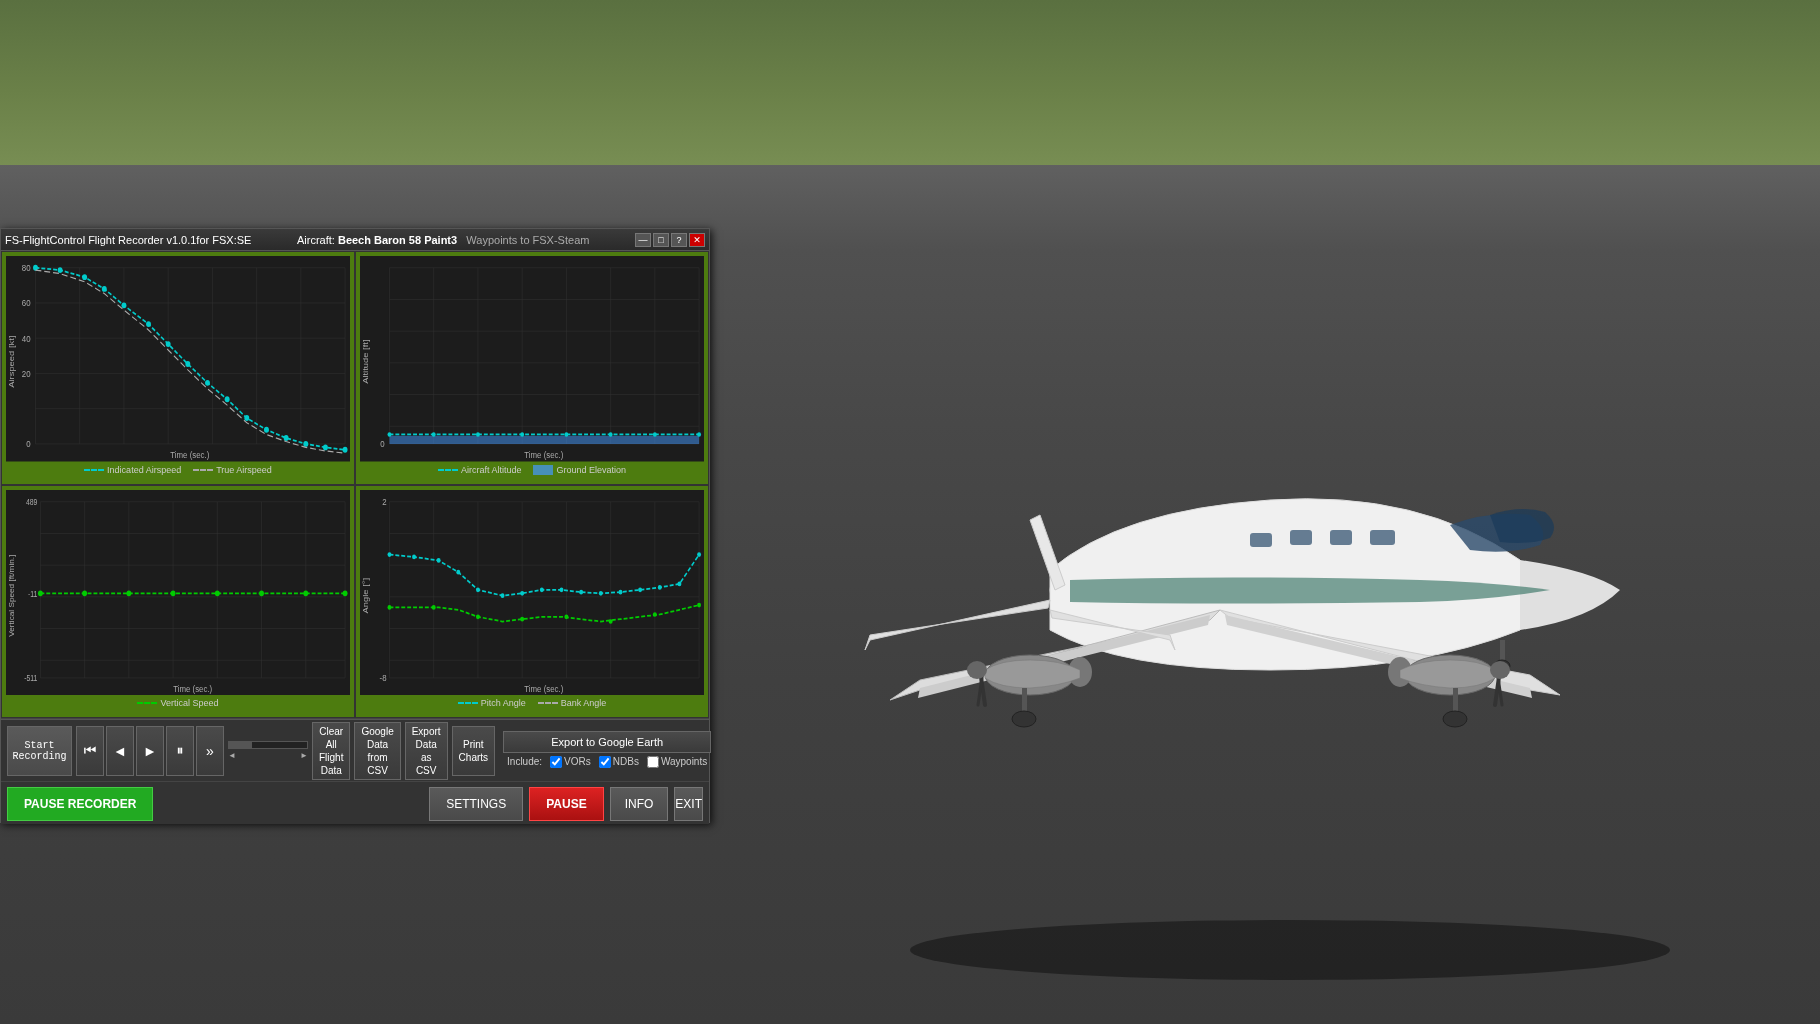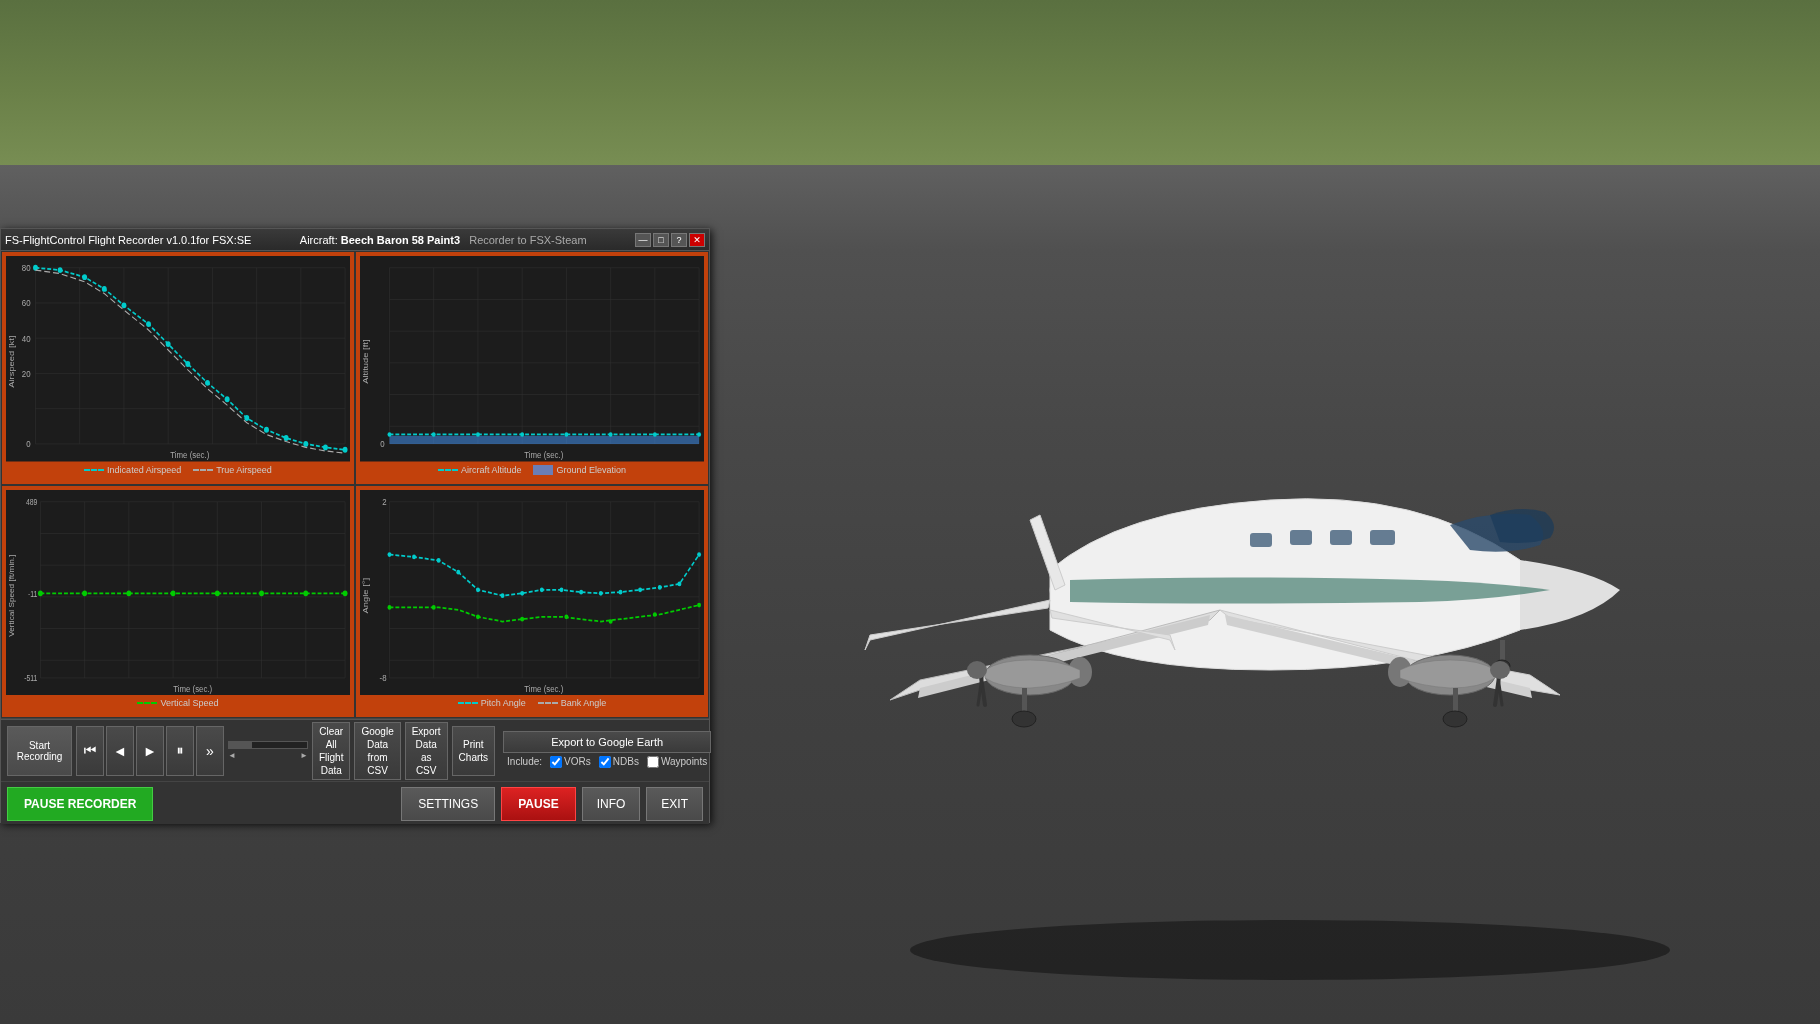--- a/index.html
+++ b/index.html
@@ -114,21 +114,21 @@
     }
 
     .title-btn.close { background: #c00; }
 
     
     .charts-area {
       display: grid;
       grid-template-columns: 1fr 1fr;
       grid-template-rows: 1fr 1fr;
       height: 468px;
-      background: #c2410c;
+      background: #4d7c0f;
       border-bottom: 1px solid #444;
     }
 
     .chart-panel {
       border: 1px solid #333;
       position: relative;
       overflow: hidden;
       padding: 4px;
     }
 
@@ -187,20 +187,21 @@
       border: 1px solid #666;
       color: #fff;
       font-size: 10px;
       cursor: pointer;
       padding: 2px 4px;
       display: flex;
       flex-direction: column;
       align-items: center;
       justify-content: center;
       min-height: 50px;
+      font-family: Liberation Mono, monospace;
     }
 
     .tb-btn.start-rec {
       background: linear-gradient(to bottom, #5a5a5a, #4a4a4a);
       min-width: 65px;
     }
 
     .tb-icon-btn {
       background: linear-gradient(to bottom, #4a4a4a, #3a3a3a);
       border: 1px solid #666;
@@ -320,21 +321,21 @@
       padding: 6px 14px;
       height: 34px;
     }
 
     .exit-btn {
       background: linear-gradient(to bottom, #5a5a5a, #4a4a4a);
       border: 1px solid #777;
       color: #fff;
       font-size: 12px;
       cursor: pointer;
-      padding: 6px 14px;
+      padding: 6px 0;
       height: 34px;
     }
 
     .flight-recorder-btn {
       background: #22aa22;
       border: 1px solid #44cc44;
       color: #fff;
       font-size: 12px;
       font-weight: bold;
       cursor: pointer;
@@ -435,21 +436,21 @@
 <div class="app-window">
 
   <div class="title-bar">
     <span class="title-bar-text">
       <span>FS-FlightControl Flight Recorder v1.0.1</span><span>for FSX:SE</span>
     </span>
     <span class="title-aircraft">
       <span>Aircraft:</span>
       <span class="aircraft-name">Beech Baron 58 Paint3</span>
       &nbsp;
-      <span class="connected">Recorder to FSX-Steam</span>
+      <span class="connected">Waypoints to FSX-Steam</span>
     </span>
     <div class="title-bar-controls">
       <div class="title-btn">—</div>
       <div class="title-btn">□</div>
       <div class="title-btn">?</div>
       <div class="title-btn close">✕</div>
     </div>
   </div>
 
   <div class="charts-area">

